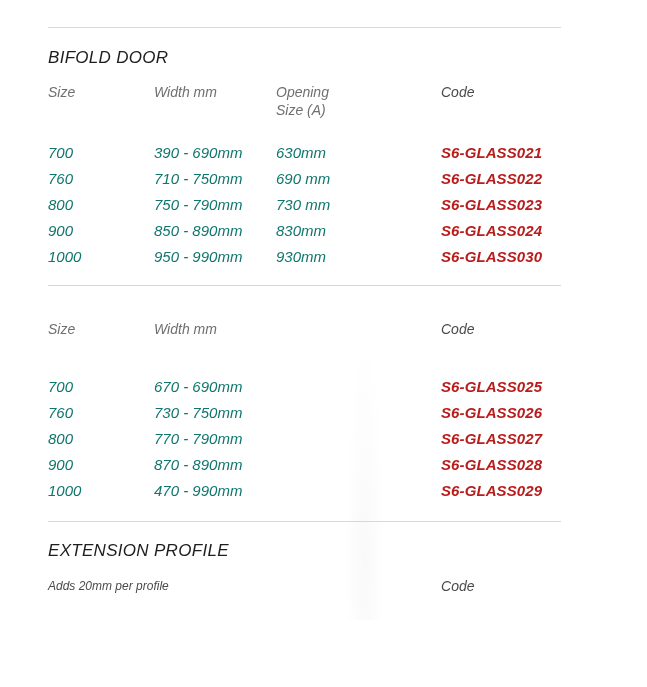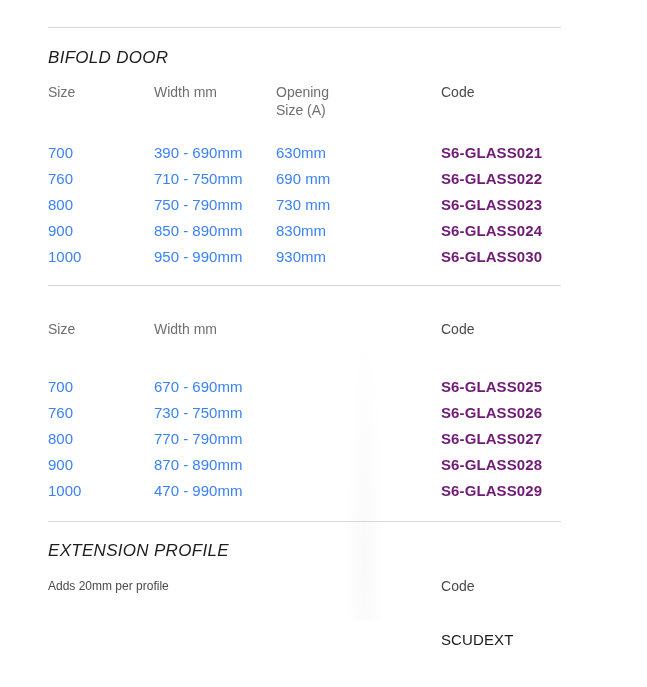--- a/index.html
+++ b/index.html
@@ -61,20 +61,21 @@
     width: 513px;
     border-collapse: collapse;
     table-layout: fixed;
   }
   .tbl td, .tbl th {
     padding: 0;
     margin: 0;
     text-align: left;
     vertical-align: top;
     font-weight: 400;
+    font-style: italic;
   }
 
   .c-size   { width: 106px; }
   .c-width  { width: 122px; }
   .c-open   { width: 165px; }
   .c-code   { width: 120px; }
 
   
   .c-width2 { width: 287px; }
 
@@ -83,25 +84,25 @@
     line-height: 18px;
     color: #6f6f6f;
   }
   .hdr td.code-h {
     color: #4a4a4a;
   }
 
   .row td {
     font-size: 15px;
     line-height: 26px;
-    color: #3b82f6;
+    color: #0f766e;
     white-space: pre;
   }
   .row td.code {
-    color: #701a75;
+    color: #b91c1c;
     font-weight: 700;
     letter-spacing: 0.1px;
   }
 
   .note {
     font-size: 12px;
     line-height: 18px;
     color: #4a4a4a;
   }
   .ext-code {
@@ -252,22 +253,17 @@
           <td class="note" colspan="2">Adds 20mm per profile</td>
           <td class="hdr">
             <span class="code-h" style="font-size:14px;line-height:18px;color:#4a4a4a;">Code</span>
           </td>
         </tr>
 
         <tr>
             <td colspan="3" style="height:35px"></td>
           </tr>
 
-        <tr>
-          <td></td>
-          <td></td>
-          <td class="ext-code">SCUDEXT</td>
-        </tr>
       </tbody>
     </table>
 
   </div>
 </div>
 
 </body></html>

